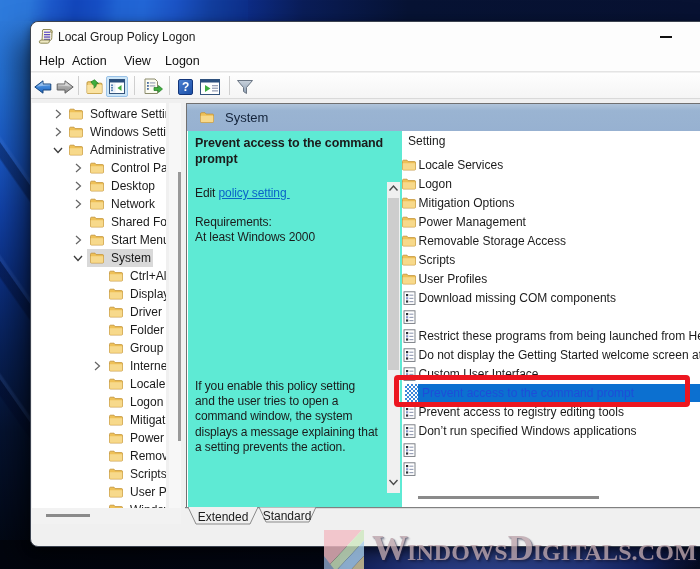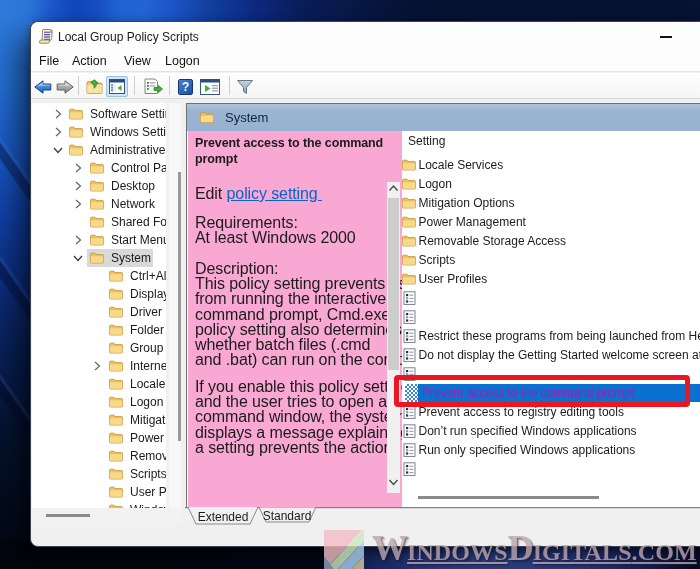--- a/index.html
+++ b/index.html
@@ -42,41 +42,41 @@
 .tsel { position:absolute; background:#d9d9d9; height:18px; }
 #treevsb { left:138px; top:81px; width:12px; height:405px; background:#f7f7f7; }
 #treevth { left:147px; top:150px; width:2.5px; height:269px; background:#999999; }
 #treehsb { left:1px; top:486px; width:149px; height:16px; background:#f2f2f2; }
 #treehth { left:15px; top:492px; width:44px; height:3px; background:#8a8a8a; }
 
 
 #rpane { left:155px; top:81px; width:521px; height:405px; background:#fff; border:1px solid #707070; }
 #rphead { left:0; top:0; width:519px; height:27px; background:linear-gradient(#b0c4da 0%,#9ab4d2 25%,#97b1d1 100%); }
 #rphead span { position:absolute; left:38px; top:6px; font-size:13px; color:#13233a; }
-#desc { left:1px; top:27px; width:214px; height:377px; background:#f9a8d4; overflow:hidden; }
-.dt { position:absolute; left:7px; font-size:16px; color:#1b1b1b; line-height:15.2px; white-space:nowrap; letter-spacing:-0.1px; }
+#desc { left:1px; top:27px; width:214px; height:377px; background:#5eead4; overflow:hidden; }
+.dt { position:absolute; left:7px; font-size:12px; color:#1b1b1b; line-height:15.2px; white-space:nowrap; letter-spacing:-0.1px; }
 #dscroll { left:200px; top:78px; width:13px; height:311px; background:#f0f0f0; }
 #dthumb { left:1px; top:16px; width:11px; height:172px; background:#cdcdcd; }
 #list { left:215px; top:27px; width:305px; height:377px; background:#fff; overflow:hidden; }
 .lrow { position:absolute; left:0; width:400px; height:19px; font-size:12px; color:#1b1b1b; line-height:19px; white-space:nowrap; }
 #lhth { left:231px; top:392px; width:181px; height:3px; background:#8a8a8a; }
 
 
 #tabs { left:154px; top:485px; width:522px; height:20px; }
 
 
 #redbox { left:394px; top:375px; width:296px; height:32px; border:5px solid #ec1620; border-radius:4px; z-index:50; }
 
 
 #wmlogo { left:324px; top:530px; width:40px; height:43px; opacity:0.8; }
 #wmtext { left:372px; top:527px; width:330px; height:40px; font-family:"Liberation Serif", serif; font-weight:bold;
   color:#bda6ad; opacity:0.8; white-space:nowrap;
   text-shadow:1px 1px 1px rgba(30,32,62,0.65), 2px 2px 2px rgba(12,14,44,0.4); }
 #wmtext .b { font-size:36px; letter-spacing:-1px; }
-#wmtext .s { font-size:24px; letter-spacing:0.1px;text-decoration:underline; }
+#wmtext .s { font-size:24px; letter-spacing:0.1px; }
 </style>
 </head>
 <body>
 <div class="abs" id="wp"></div>
 <div class="abs" id="wpTopL"></div>
 <div class="abs" id="wpTopR"></div>
 <div class="abs" id="wpLeft"></div>
 <div class="abs" id="wpLeft2"></div>
 <div class="abs" id="wpBot"></div>
 <div class="abs" id="wpGlow"></div>
@@ -86,25 +86,25 @@
     <svg class="abs" style="left:7px;top:6px" width="17" height="17" viewBox="0 0 17 17">
       <path d="M5 1.5 Q4 3 4.5 4.5 L4 12.5 L12.5 12.5 Q14 11.5 13.8 9.5 L14 3.5 Q14 1.5 12.5 1.5 Z" fill="#f9f5dc" stroke="#8f8a58" stroke-width="1"></path>
       <path d="M12.8 2 Q14.8 2.6 14.2 4.6 L12.5 4.2 Z" fill="#d8d0a0" stroke="#8f8a58" stroke-width="0.7"></path>
       <rect x="6" y="3.6" width="6.2" height="1.3" fill="#6a5acd"></rect>
       <rect x="6" y="6" width="6.2" height="1.3" fill="#5a4ac0"></rect>
       <rect x="6" y="8.4" width="6.2" height="1.3" fill="#5a4ac0"></rect>
       <rect x="6" y="10.8" width="6.2" height="1.3" fill="#5a4ac0"></rect>
       <path d="M3.2 12 L11.5 12 L11.2 14 Q11 15.2 9.5 15.2 L2.8 15.2 Q1.2 15.2 1.3 13.8 Q1.4 12.3 3.2 12 Z" fill="#efe9c4" stroke="#8f8a58" stroke-width="1"></path>
       <path d="M2.2 13.2 Q2.6 12.6 3.4 12.6" fill="none" stroke="#b0a878" stroke-width="0.8"></path>
     </svg>
-    <span class="abs" id="title">Local Group Policy Scripts</span>
+    <span class="abs" id="title">Local Group Policy Logon</span>
     <div class="abs" id="minbtn"></div>
   </div>
   <div class="abs" id="menubar">
-    <span class="mi" style="left:8px">File</span>
+    <span class="mi" style="left:8px">Help</span>
     <span class="mi" style="left:41px">Action</span>
     <span class="mi" style="left:93px">View</span>
     <span class="mi" style="left:134px">Logon</span>
   </div>
   <div class="abs" id="toolbar">
       <svg class="abs" style="left:3px;top:7px" width="18" height="14" viewBox="0 0 18 14">
 <path d="M9 0.8 L9 4 L16.8 4 L16.8 10 L9 10 L9 13.2 L0.8 7 Z" fill="url(#gb)" stroke="#17477f" stroke-width="1"></path>
 <path d="M9 2 L9 4.6 L16 4.6 L16 5.2 L2.8 6.6 Z" fill="rgba(255,255,255,0.38)"></path>
 <defs>
           <linearGradient id="gb" x1="0" y1="0" x2="0" y2="1">
@@ -373,21 +373,20 @@
       <svg class="abs" style="left:13px;top:7px" width="14" height="13" viewBox="0 0 14 12">
           <path d="M0.5 2.5 Q0.5 1.2 1.6 1.2 L5 1.2 L6.2 2.6 L12.6 2.6 Q13.5 2.6 13.5 3.6 L13.5 10 Q13.5 11 12.5 11 L1.5 11 Q0.5 11 0.5 10 Z" fill="#efc157" stroke="#c09135" stroke-width="0.8"></path>
           <path d="M0.7 4.2 L13.3 4.2 L13.3 10 Q13.3 10.8 12.4 10.8 L1.6 10.8 Q0.7 10.8 0.7 10 Z" fill="#f7d98b"></path>
         </svg>
         <span>System</span>
     </div>
     <div class="abs" id="desc">
 <div class="dt" style="top:4px;font-weight:bold;font-size:12.5px;line-height:16px">Prevent access to the command<br>prompt</div>
 <div class="dt" style="top:55px">Edit <span style="color:#0a64c8;text-decoration:underline">policy setting&nbsp;</span></div>
 <div class="dt" style="top:84px">Requirements:<br>At least Windows 2000</div>
-<div class="dt" style="top:130px">Description:<br>This policy setting prevents users<br>from running the interactive<br>command prompt, Cmd.exe.&nbsp; This<br>policy setting also determines<br>whether batch files (.cmd<br>and .bat) can run on the computer.</div>
 <div class="dt" style="top:248px">If you enable this policy setting<br>and the user tries to open a<br>command window, the system<br>displays a message explaining that<br>a setting prevents the action.</div>
 </div>
     <div class="abs" id="dscroll">
         <div class="abs" id="dthumb"></div>
 <svg class="abs" style="left:1px;top:2px" width="11" height="9" viewBox="0 0 11 9">
           <path d="M1.5 6.5 L5.5 2 L9.5 6.5" fill="none" stroke="#4a4a4a" stroke-width="1.4"></path>
         </svg>
 <svg class="abs" style="left:1px;top:296px" width="11" height="9" viewBox="0 0 11 9">
           <path d="M1.5 2 L5.5 6.5 L9.5 2" fill="none" stroke="#4a4a4a" stroke-width="1.4"></path>
         </svg>
@@ -446,20 +445,21 @@
 <div class="lrow" style="top:158px">
           <svg class="abs" style="left:1px;top:2px" width="13" height="14" viewBox="0 0 13 14">
             <rect x="1" y="0.8" width="11" height="12.6" fill="#ffffff" stroke="#70757c" stroke-width="0.9"></rect>
             <rect x="3" y="3" width="2.2" height="2.2" fill="#2b2f36"></rect>
             <rect x="3" y="6.2" width="2.2" height="2.2" fill="#8896c8"></rect>
             <rect x="3" y="9.4" width="2.2" height="2.2" fill="#2b2f36"></rect>
             <rect x="6.4" y="3.6" width="4" height="1.2" fill="#9aa2b8"></rect>
             <rect x="6.4" y="6.8" width="4" height="1.2" fill="#9aa2b8"></rect>
             <rect x="6.4" y="10" width="4" height="1.2" fill="#9aa2b8"></rect>
           </svg>
+          <span class="abs" style="left:16.5px;top:0;color:#1b1b1b;line-height:19px">Download missing COM components</span>
         </div>
 <div class="lrow" style="top:177px">
           <svg class="abs" style="left:1px;top:2px" width="13" height="14" viewBox="0 0 13 14">
             <rect x="1" y="0.8" width="11" height="12.6" fill="#ffffff" stroke="#70757c" stroke-width="0.9"></rect>
             <rect x="3" y="3" width="2.2" height="2.2" fill="#2b2f36"></rect>
             <rect x="3" y="6.2" width="2.2" height="2.2" fill="#8896c8"></rect>
             <rect x="3" y="9.4" width="2.2" height="2.2" fill="#2b2f36"></rect>
             <rect x="6.4" y="3.6" width="4" height="1.2" fill="#9aa2b8"></rect>
             <rect x="6.4" y="6.8" width="4" height="1.2" fill="#9aa2b8"></rect>
             <rect x="6.4" y="10" width="4" height="1.2" fill="#9aa2b8"></rect>
@@ -492,25 +492,26 @@
 <div class="lrow" style="top:234px">
           <svg class="abs" style="left:1px;top:2px" width="13" height="14" viewBox="0 0 13 14">
             <rect x="1" y="0.8" width="11" height="12.6" fill="#ffffff" stroke="#70757c" stroke-width="0.9"></rect>
             <rect x="3" y="3" width="2.2" height="2.2" fill="#2b2f36"></rect>
             <rect x="3" y="6.2" width="2.2" height="2.2" fill="#8896c8"></rect>
             <rect x="3" y="9.4" width="2.2" height="2.2" fill="#2b2f36"></rect>
             <rect x="6.4" y="3.6" width="4" height="1.2" fill="#9aa2b8"></rect>
             <rect x="6.4" y="6.8" width="4" height="1.2" fill="#9aa2b8"></rect>
             <rect x="6.4" y="10" width="4" height="1.2" fill="#9aa2b8"></rect>
           </svg>
+          <span class="abs" style="left:16.5px;top:0;color:#1b1b1b;line-height:19px">Custom User Interface</span>
         </div>
 <div class="lrow" style="top:253px">
           <div class="abs" style="left:3px;top:0;width:13px;height:18px;background-color:#fff;background-image:linear-gradient(45deg,#3c86d8 25%,transparent 25% 75%,#3c86d8 75%),linear-gradient(45deg,#3c86d8 25%,transparent 25% 75%,#3c86d8 75%);background-size:4px 4px;background-position:0 0,2px 2px"></div>
           <div class="abs" style="left:16px;top:0;width:289px;height:18px;background:#0c70d0"></div>
-          <span class="abs" style="left:20px;top:0;color:#a21caf;line-height:18px">Prevent access to the command prompt</span>
+          <span class="abs" style="left:20px;top:0;color:#1d4ed8;line-height:18px">Prevent access to the command prompt</span>
         </div>
 <div class="lrow" style="top:272px">
           <svg class="abs" style="left:1px;top:2px" width="13" height="14" viewBox="0 0 13 14">
             <rect x="1" y="0.8" width="11" height="12.6" fill="#ffffff" stroke="#70757c" stroke-width="0.9"></rect>
             <rect x="3" y="3" width="2.2" height="2.2" fill="#2b2f36"></rect>
             <rect x="3" y="6.2" width="2.2" height="2.2" fill="#8896c8"></rect>
             <rect x="3" y="9.4" width="2.2" height="2.2" fill="#2b2f36"></rect>
             <rect x="6.4" y="3.6" width="4" height="1.2" fill="#9aa2b8"></rect>
             <rect x="6.4" y="6.8" width="4" height="1.2" fill="#9aa2b8"></rect>
             <rect x="6.4" y="10" width="4" height="1.2" fill="#9aa2b8"></rect>
@@ -532,21 +533,20 @@
 <div class="lrow" style="top:310px">
           <svg class="abs" style="left:1px;top:2px" width="13" height="14" viewBox="0 0 13 14">
             <rect x="1" y="0.8" width="11" height="12.6" fill="#ffffff" stroke="#70757c" stroke-width="0.9"></rect>
             <rect x="3" y="3" width="2.2" height="2.2" fill="#2b2f36"></rect>
             <rect x="3" y="6.2" width="2.2" height="2.2" fill="#8896c8"></rect>
             <rect x="3" y="9.4" width="2.2" height="2.2" fill="#2b2f36"></rect>
             <rect x="6.4" y="3.6" width="4" height="1.2" fill="#9aa2b8"></rect>
             <rect x="6.4" y="6.8" width="4" height="1.2" fill="#9aa2b8"></rect>
             <rect x="6.4" y="10" width="4" height="1.2" fill="#9aa2b8"></rect>
           </svg>
-          <span class="abs" style="left:16.5px;top:0;color:#1b1b1b;line-height:19px">Run only specified Windows applications</span>
         </div>
 <div class="lrow" style="top:329px">
           <svg class="abs" style="left:1px;top:2px" width="13" height="14" viewBox="0 0 13 14">
             <rect x="1" y="0.8" width="11" height="12.6" fill="#ffffff" stroke="#70757c" stroke-width="0.9"></rect>
             <rect x="3" y="3" width="2.2" height="2.2" fill="#2b2f36"></rect>
             <rect x="3" y="6.2" width="2.2" height="2.2" fill="#8896c8"></rect>
             <rect x="3" y="9.4" width="2.2" height="2.2" fill="#2b2f36"></rect>
             <rect x="6.4" y="3.6" width="4" height="1.2" fill="#9aa2b8"></rect>
             <rect x="6.4" y="6.8" width="4" height="1.2" fill="#9aa2b8"></rect>
             <rect x="6.4" y="10" width="4" height="1.2" fill="#9aa2b8"></rect>

